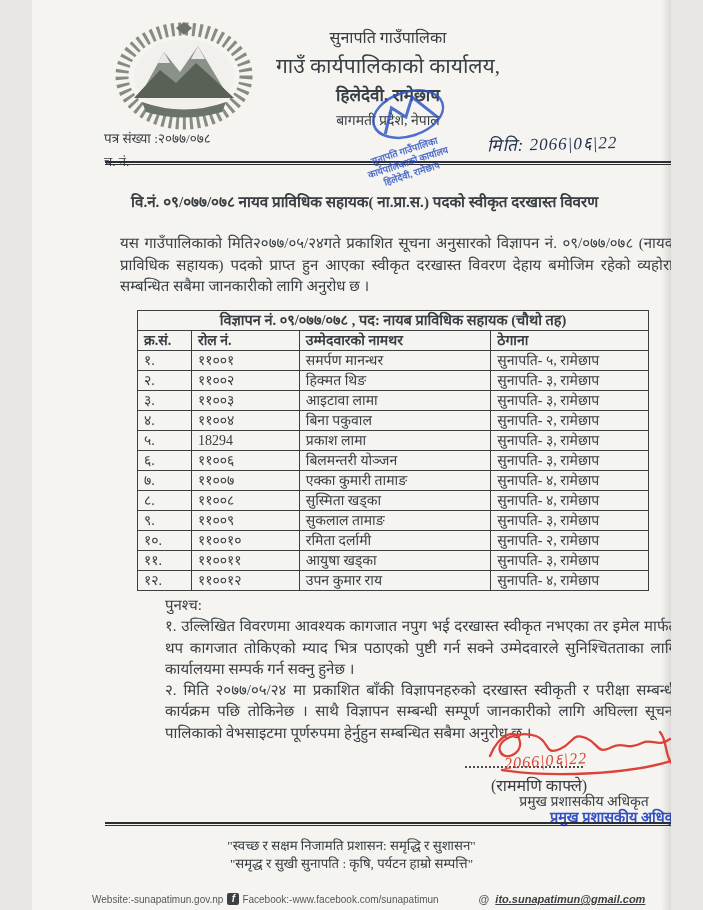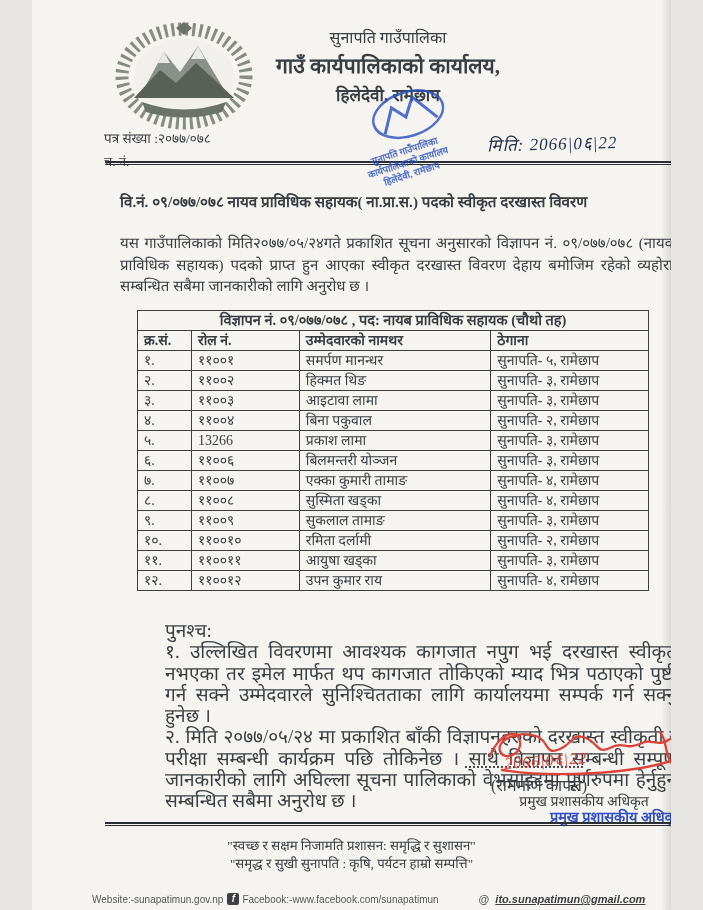--- a/index.html
+++ b/index.html
@@ -10,53 +10,53 @@
   body{background:#e8e6e3;font-family:"Liberation Serif","DejaVu Serif",serif;}
   .page{position:relative;width:639px;height:910px;background:var(--paper);
         color:var(--ink);overflow:hidden;margin:0 auto;}
   .page::after{content:'';position:absolute;right:0;top:0;width:10px;height:100%;
         background:linear-gradient(90deg,transparent,rgba(60,60,55,.14));pointer-events:none;}
 
   
   .emblem{position:absolute;left:80px;top:22px;}
   .head-center{position:absolute;left:200px;top:26px;width:312px;text-align:center;}
   .head-l1{font-size:16px;}
-  .head-l2{font-size:21px;font-weight:bold;margin-top:3px;}
+  .head-l2{font-size:21px;font-weight:normal;margin-top:3px;}
   .head-l3{font-size:17px;font-weight:bold;margin-top:4px;}
   .head-l4{font-size:14px;margin-top:4px;}
   .refblock{position:absolute;left:72px;top:129px;font-size:13.5px;}
   .refblock .l2{margin-top:5px;font-size:13px;}
   .hand{font-style:italic;color:#24324d;letter-spacing:1px;}
   .date-hand{position:absolute;left:455px;top:131px;width:190px;font-size:17px;
              transform:rotate(-1.5deg);}
   .rule{position:absolute;left:73px;width:568px;height:4px;
         border-top:2.5px solid #2b2f33;border-bottom:1px solid #2b2f33;}
   .rule-top{top:161px;} .rule-bottom{top:822px;}
 
   
   .stamp{position:absolute;left:288px;top:92px;width:170px;height:122px;
          transform:rotate(-18deg);color:var(--stamp-blue);opacity:.82;
          text-align:center;pointer-events:none;z-index:5;}
   .stamp-line{font-size:9.5px;font-weight:bold;line-height:1.25;}
 
   
-  .subject{position:absolute;left:88px;top:191px;width:562px;font-size:15.2px;font-weight:bold;}
+  .subject{position:absolute;left:99px;top:191px;width:562px;font-size:15.2px;font-weight:bold;}
   .body-par{position:absolute;left:88px;top:233px;width:553px;font-size:15px;
             line-height:21.5px;text-align:justify;}
 
   
   .tbl{position:absolute;left:105px;top:310px;width:512px;border-collapse:collapse;
        font-size:14px;}
   .tbl th,.tbl td{border:1px solid var(--table-line);padding:1px 6px;text-align:left;
        font-weight:normal;line-height:17px;}
   .tbl .title-cell{text-align:center;font-weight:bold;font-size:14.5px;}
   .tbl thead th.col{font-weight:bold;}
 
   
-  .postscript{position:absolute;left:133px;top:620px;width:512px;font-size:19px;
+  .postscript{position:absolute;left:133px;top:595px;width:512px;font-size:15px;
               line-height:21.3px;text-align:justify;}
   .postscript .ps-head{text-align:left;}
 
   
   .sig-scribble{position:absolute;left:450px;top:724px;z-index:6;}
   .sig-date{position:absolute;left:472px;top:749px;font-size:16px;color:var(--sig-red);
             transform:rotate(-4deg);z-index:6;letter-spacing:1px;font-style:italic;}
   .sig-dots{position:absolute;left:433px;top:766px;width:118px;
             border-bottom:2px dotted #4a4a4a;}
   .sig-name{position:absolute;left:437px;top:774px;width:140px;text-align:center;font-size:16px;}
@@ -91,20 +91,21 @@
       <path d="M86,24 L93,37 L79,37 Z" fill="#e9e9e5"></path>
       <path d="M22,76 L48,48 L64,61 L84,41 L104,59 L122,76 Z" fill="#596156"></path>
       <path d="M30,80 Q72,95 114,80 L110,90 Q72,101 34,90 Z" fill="#6b7268"></path>
     </svg>
   </div>
 
   <div class="head-center">
     <div class="head-l1">सुनापति गाउँपालिका</div>
     <div class="head-l2">गाउँ कार्यपालिकाको कार्यालय,</div>
     <div class="head-l3">हिलेदेवी, रामेछाप</div>
+    <div class="head-l4">बागमती प्रदेश, नेपाल</div>
   </div>
 
   <div class="refblock">
     <div class="l1">पत्र संख्या :२०७७/०७८</div>
     <div class="l2">च. नं.</div>
   </div>
 
   <div class="date-hand hand">मिति: 2066|0६|22</div>
 
   <div class="rule rule-top"></div>
@@ -161,21 +162,21 @@
           <td>सुनापति- ३, रामेछाप</td>
         </tr>
         <tr>
           <td>४.</td>
           <td>११००४</td>
           <td>बिना पकुवाल</td>
           <td>सुनापति- २, रामेछाप</td>
         </tr>
         <tr>
           <td>५.</td>
-          <td>13266</td>
+          <td>18294</td>
           <td>प्रकाश लामा</td>
           <td>सुनापति- ३, रामेछाप</td>
         </tr>
         <tr>
           <td>६.</td>
           <td>११००६</td>
           <td>बिलमन्तरी योञ्जन</td>
           <td>सुनापति- ३, रामेछाप</td>
         </tr>
         <tr>

